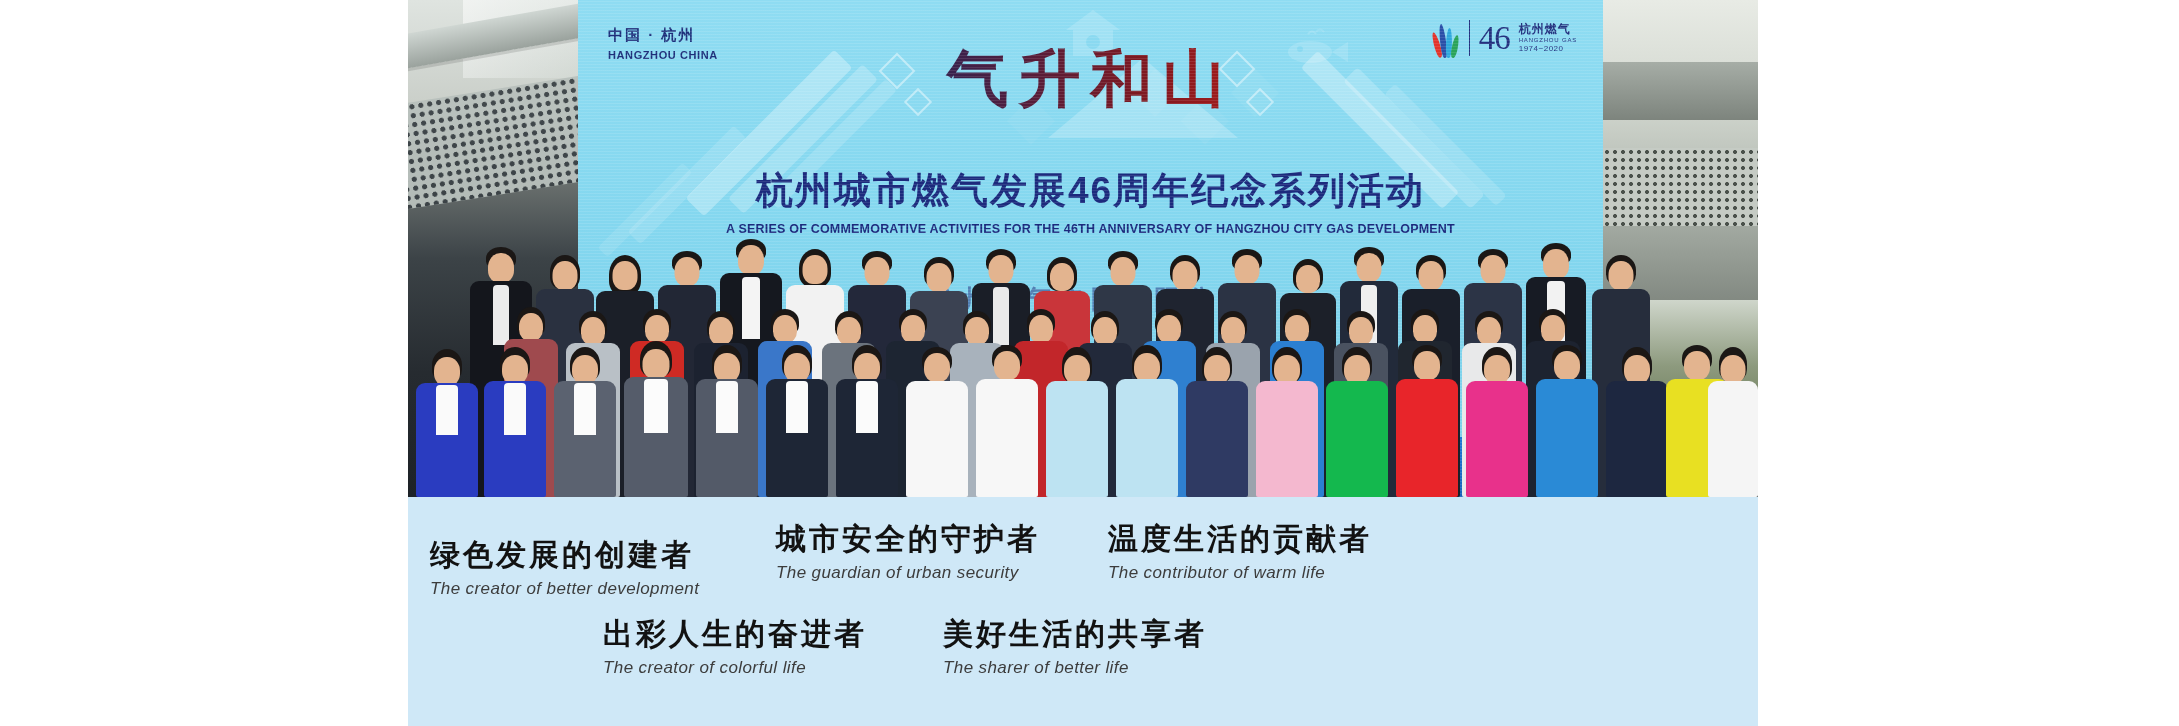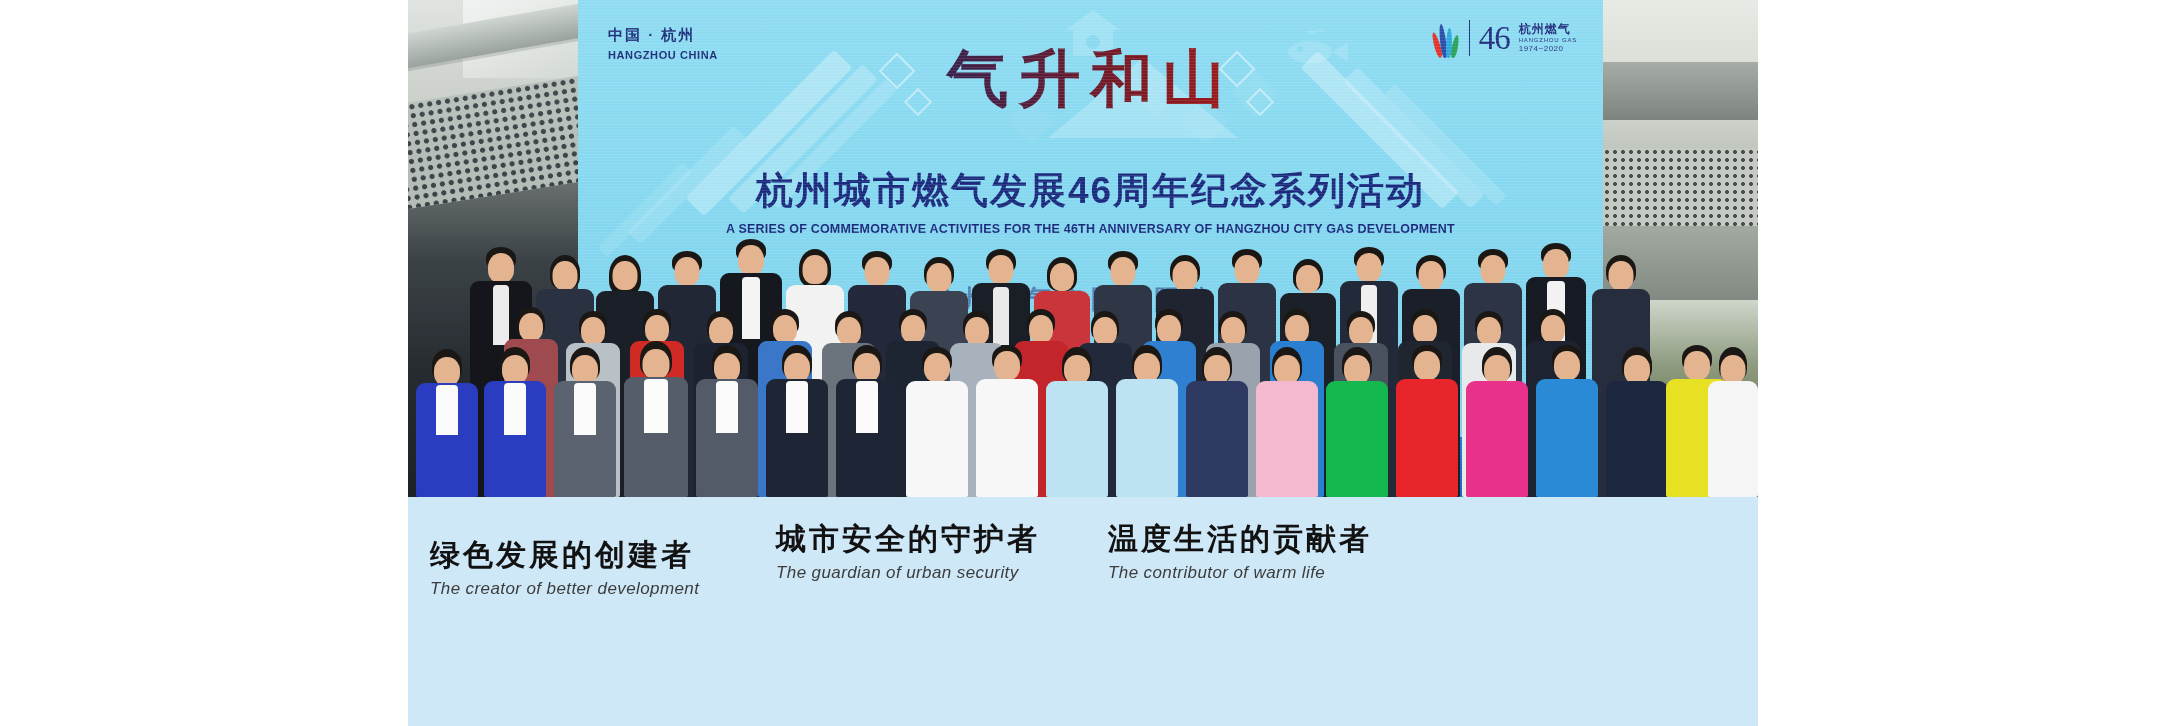--- a/index.html
+++ b/index.html
@@ -572,17 +572,25 @@
       <div class="slogan r1c">
         <div class="sl-cn">温度生活的贡献者</div>
         <div class="sl-en">The contributor of warm life</div>
       </div>
 
       <div class="slogan r1b">
         <div class="sl-cn">城市安全的守护者</div>
         <div class="sl-en">The guardian of urban security</div>
       </div>
 
-
+      <div class="slogan r2a">
+        <div class="sl-cn">出彩人生的奋进者</div>
+        <div class="sl-en">The creator of colorful life</div>
+      </div>
+
+      <div class="slogan r2b">
+        <div class="sl-cn">美好生活的共享者</div>
+        <div class="sl-en">The sharer of better life</div>
+      </div>
 
     </div>
   </div>
 </div>
 
 </body></html>

